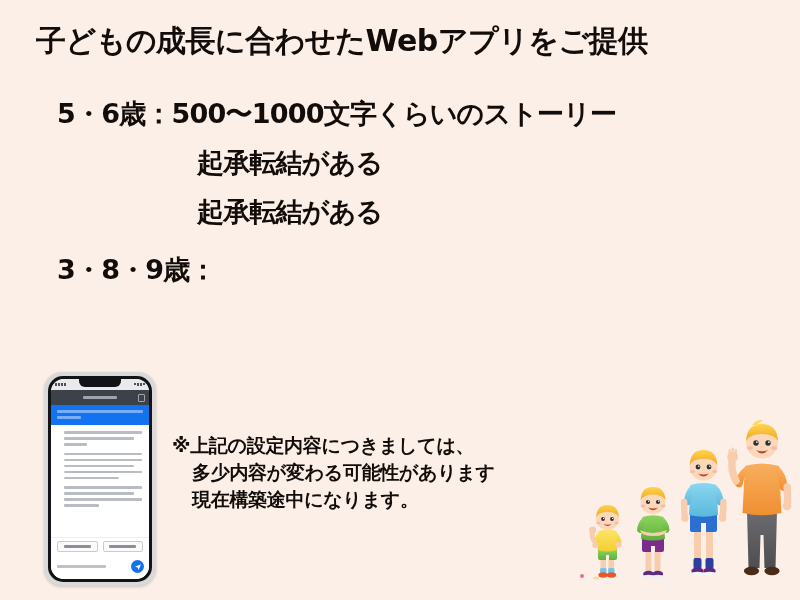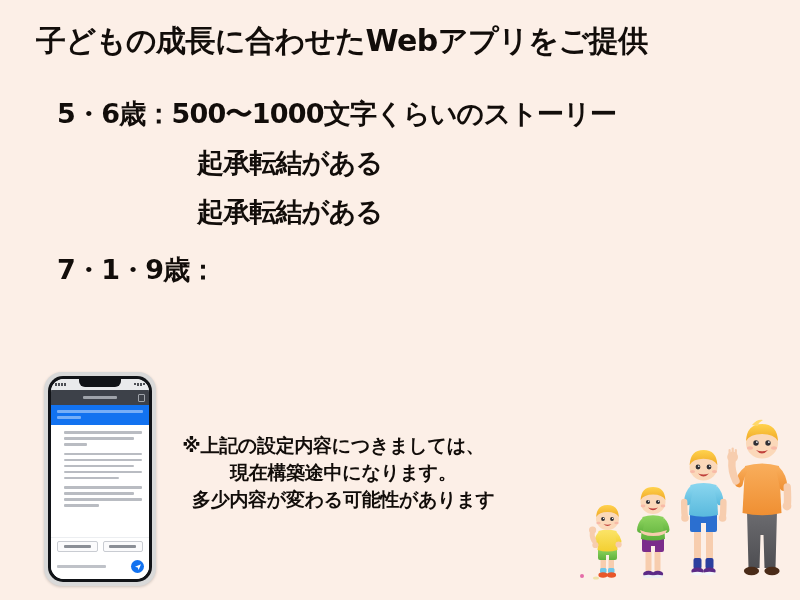--- a/index.html
+++ b/index.html
@@ -58,21 +58,20 @@
   
   .note {
     position: absolute;
     left: 172px;
     top: 432px;
     font-size: 19px;
     font-weight: bold;
     line-height: 1.42;
     letter-spacing: -0.3px;
     white-space: nowrap;
-    text-align: center;
   }
   .note-line { display: block; }
   .note-line.sub { padding-left: 20px; }
 
   
   .phone {
     position: absolute;
     left: 44px;
     top: 372px;
     width: 112px;
@@ -262,27 +261,27 @@
 
   <div class="headline">子どもの成長に合わせたWebアプリをご提供</div>
 
   <div class="age-block block-a">
     <span class="age-line">5・6歳：500〜1000文字くらいのストーリー</span>
     <span class="age-line indent">起承転結がある</span>
     <span class="age-line indent">起承転結がある</span>
   </div>
 
   <div class="age-block block-b">
-    <span class="age-line">7・1・9歳：</span>
+    <span class="age-line">3・8・9歳：</span>
   </div>
 
   <div class="note">
     <span class="note-line">※上記の設定内容につきましては、</span>
+    <span class="note-line sub">多少内容が変わる可能性があります</span>
     <span class="note-line sub">現在構築途中になります。</span>
-    <span class="note-line sub">多少内容が変わる可能性があります</span>
   </div>
 
   <div class="phone">
     <div class="phone-body">
       <div class="phone-screen">
         <div class="notch"></div>
 
         <div class="statusbar">
           <span class="sb-dots">
               <i></i>

